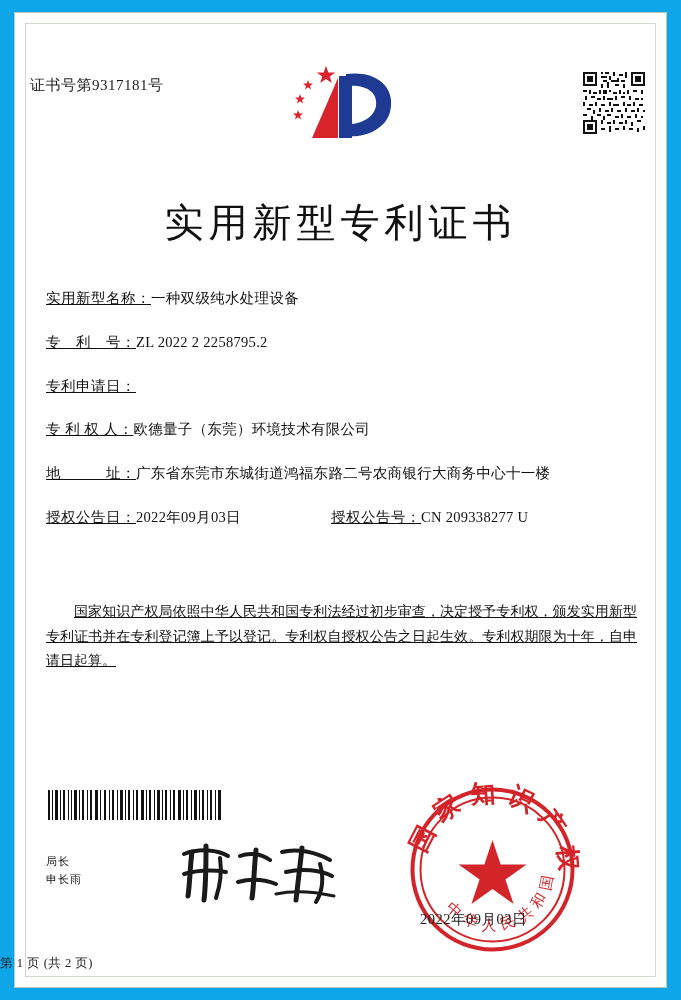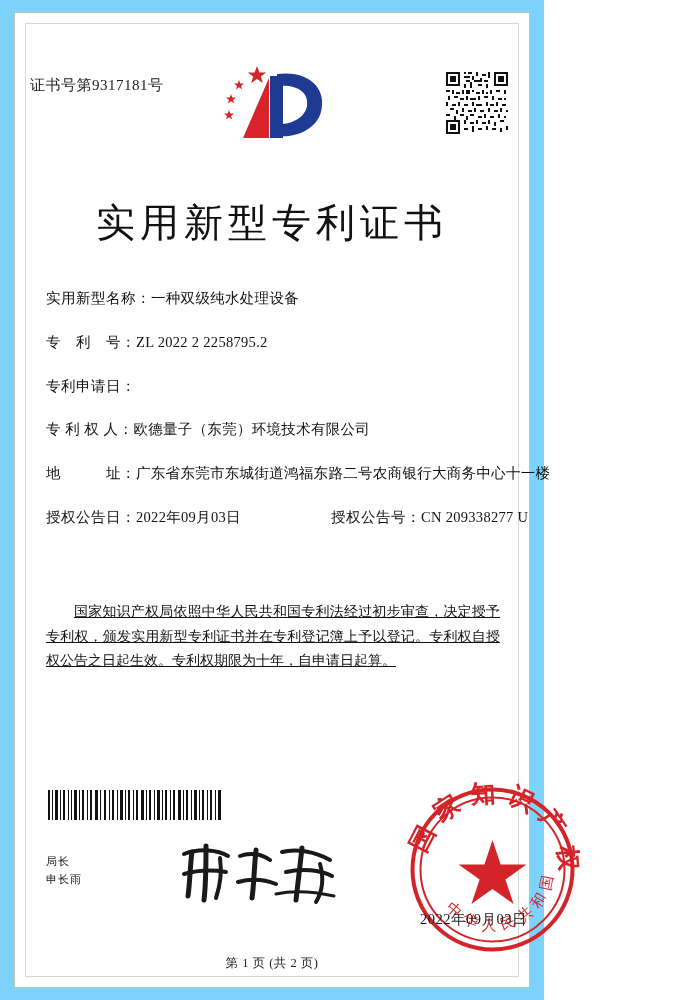--- a/index.html
+++ b/index.html
@@ -9,23 +9,23 @@
   }
   body {
     width: 681px;
     height: 1000px;
     font-family: "Liberation Serif", "DejaVu Serif", serif;
     color: #111;
     overflow: hidden;
   }
   .page {
     position: relative;
-    width: 544px;
+    width: 681px;
     height: 1000px;
-    background: #7dd3fc;
+    background: #0ea5e9;
     box-sizing: border-box;
   }
   
   .sheet {
     position: absolute;
     left: 14px;
     top: 12px;
     right: 14px;
     bottom: 12px;
     border: 1px solid #b9c9b4;
@@ -93,31 +93,32 @@
   }
   .row {
     display: flex;
     align-items: baseline;
     margin-bottom: 22px;
     white-space: nowrap;
   }
   .row .label {
     flex: 0 0 auto;
     letter-spacing: 0.5px;
+    text-decoration: underline;
   }
   .row .value {
     flex: 1 1 auto;
     letter-spacing: 0.3px;
   }
   .row.two .half {
     display: flex;
     align-items: baseline;
   }
   .row.two .half.first { flex: 0 0 285px; }
-  .row.two .half.second { flex: 1 1 auto; text-align: center; }
+  .row.two .half.second { flex: 1 1 auto; }
 
   
   .paras {
     position: absolute;
     left: 46px;
     right: 44px;
     top: 600px;
     font-size: 14px;
     line-height: 1.75;
     color: #111;
@@ -165,21 +166,21 @@
     top: 910px;
     font-size: 14.5px;
     color: #1b1b1b;
     letter-spacing: 0.5px;
   }
   .footer {
     position: absolute;
     left: 0;
     right: 0;
     bottom: 28px;
-    text-align: center;
+    text-align: left;
     font-size: 12.5px;
     color: #222;
     letter-spacing: 0.5px;
   }
 </style>
 </head>
 <body>
 
 <div class="page">
   <div class="sheet">

